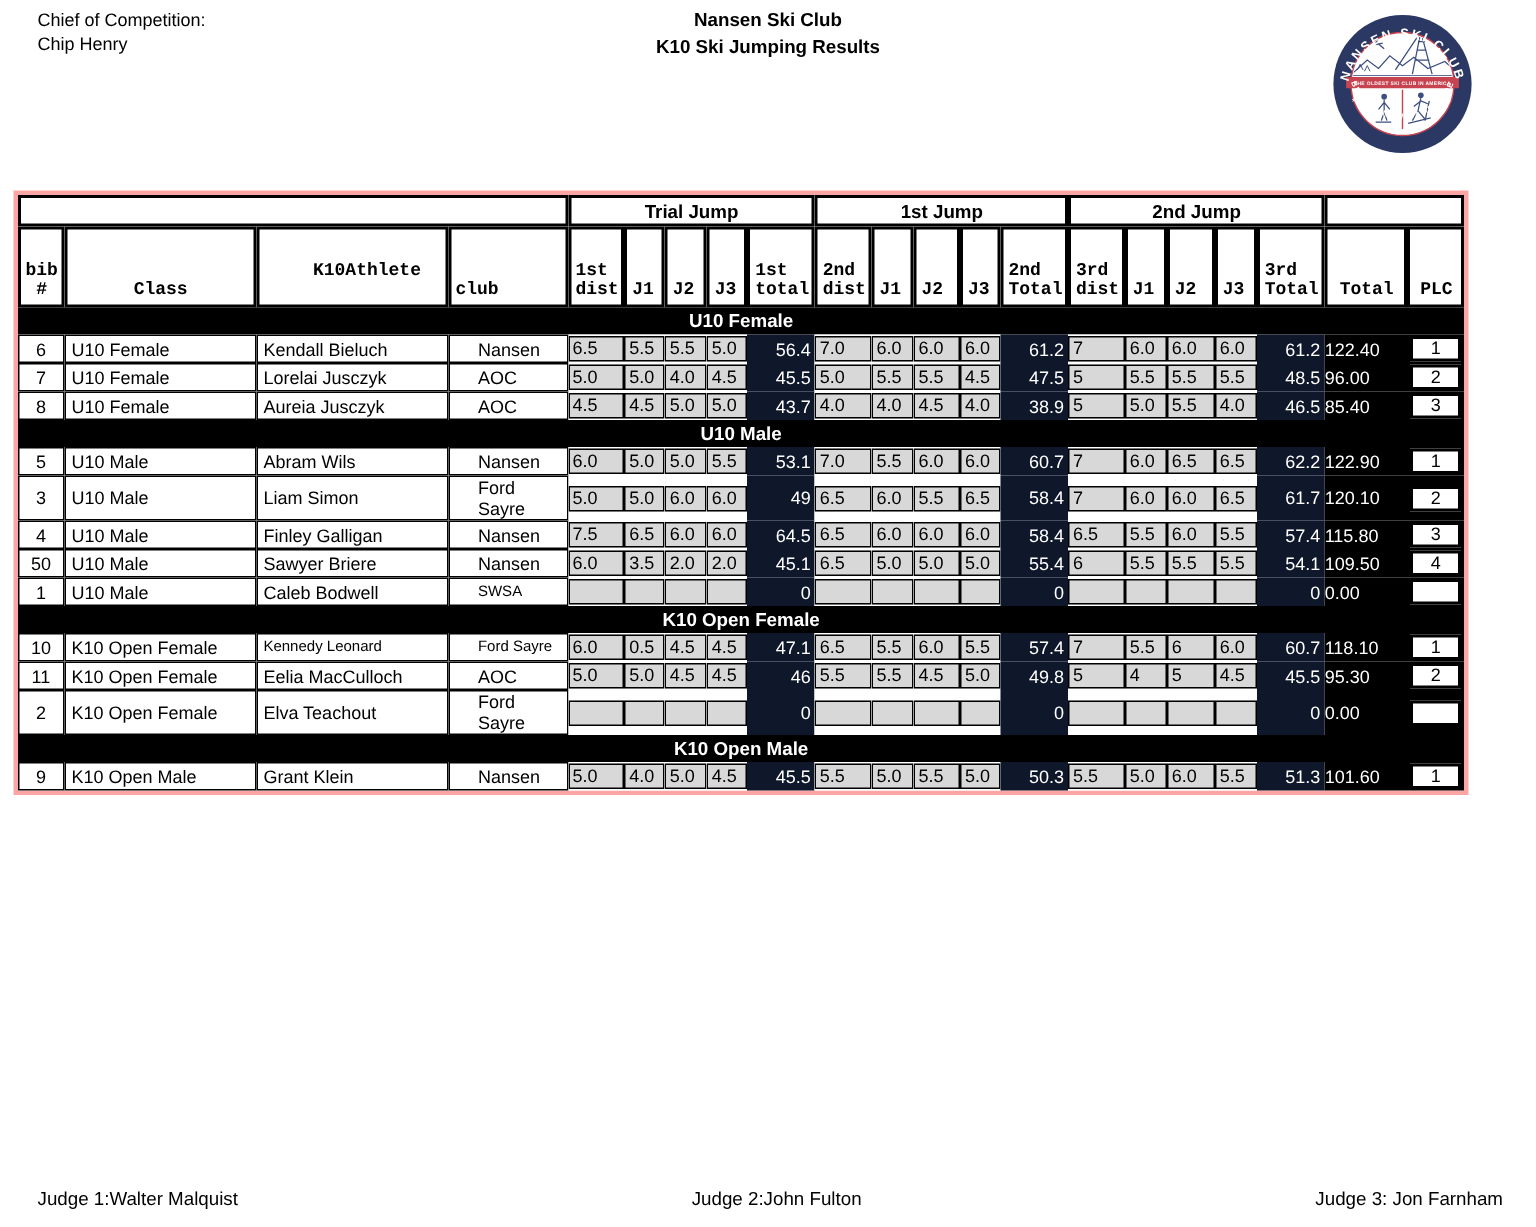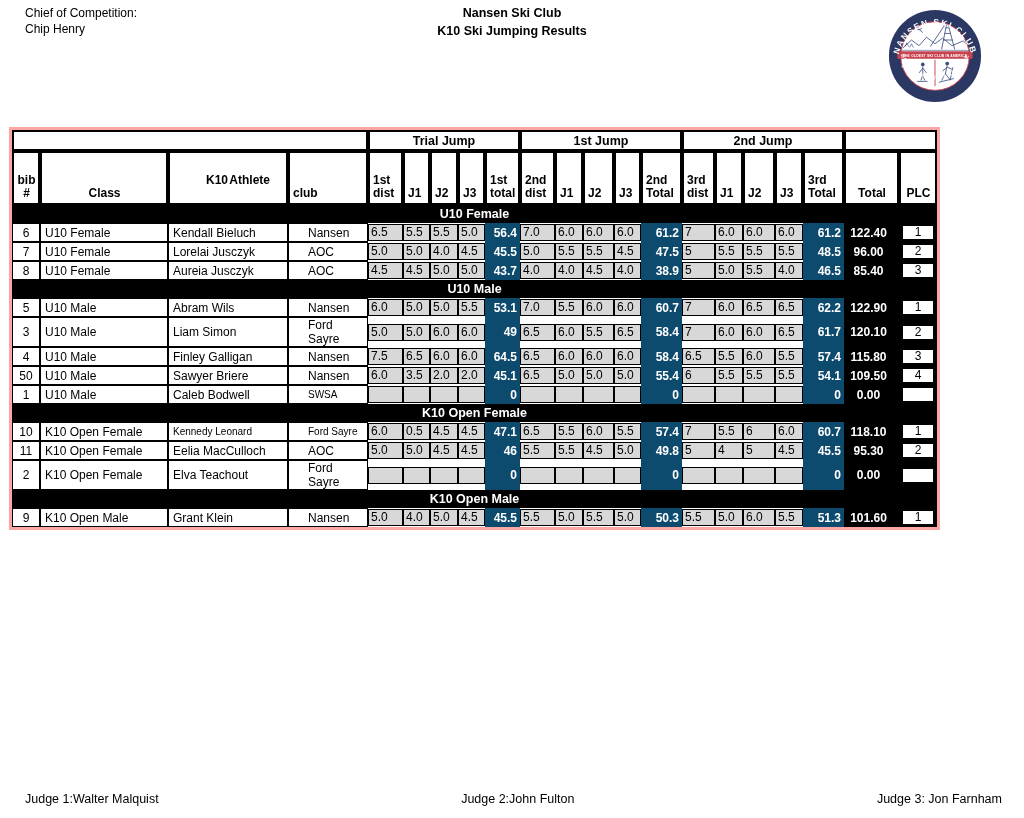--- a/index.html
+++ b/index.html
@@ -13,37 +13,37 @@
 
   
   #logo { left:888px; top:9px; width:94px; height:94px; }
 
   
   #tablewrap { left:9px; top:127px; }
   table { border-collapse:separate; border-spacing:0; table-layout:fixed; border:3px solid #fca5a5; }
   td { box-sizing:border-box; overflow:hidden; font-size:12px; vertical-align:middle; }
 
   tr.ghdr td { height:21px; border:2px solid #000; font-weight:bold; font-size:12.5px; text-align:center; background:#fff; }
-  tr.chdr td { height:54px; border:2px solid #000; font-weight:bold; vertical-align:bottom; white-space:pre-line; line-height:13px; padding:0 2px 3px 3px; background:#fff; }
+  tr.chdr td { height:54px; border:2px solid #000; font-weight:bold; vertical-align:bottom; white-space:pre-line; line-height:13px; padding:0 2px 3px 3px; background:#fff;font-family:Liberation Mono, monospace; }
   tr.chdr td.ctr { text-align:center; }
   td.k10ath { display:table-cell; }
   td.k10ath .split { display:flex; justify-content:space-between; padding-right:14px;padding-left:33px; }
 
   tr.band td { height:18px; background:#000; color:#fff; font-weight:bold; text-align:center; font-size:12.5px; line-height:17px; }
 
   tr.data td { height:19px; }
   td.c-bib   { border:1px solid #000; text-align:center; background:#fff; }
   td.c-class { border:1px solid #000; padding-left:4px; background:#fff; }
   td.c-ath   { border:1px solid #000; padding-left:4px; background:#fff;margin-top:16px; }
   td.c-club  { border:1px solid #000; padding-left:19px; background:#fff; }
   td.small   { font-size:10px; }
   td.c-grayw { background:#fff; padding:1px 0; }
   td.c-grayw .gray-box { background:#d8d8d8; border:1px solid #000; height:17px; line-height:15px; padding-left:2px; font-size:12px; }
-  td.c-black { background:#0c4a6e; color:#fff; font-weight:bold; text-align:right; padding-right:3px; }
-  td.c-total { background:#000; color:#fff; font-weight:bold; text-align:center; padding-right:6px; }
+  td.c-black { background:#0f172a; color:#fff; font-weight:normal; text-align:right; padding-right:3px; }
+  td.c-total { background:#000; color:#fff; font-weight:normal; text-align:left; padding-right:6px; }
   td.c-plc   { background:#000; padding:1px 2px; }
   td.c-plc .plc-box { background:#fff; border:2px solid #000; height:17px; line-height:13px; text-align:center; font-size:12px; }
 
   
   #judges { left:0; right:0; top:792px; display:flex; justify-content:space-between; padding:0 22px 0 25px; font-size:12.5px; }
 </style>
 </head>
 <body>
 
 <div class="abs" id="chief">

